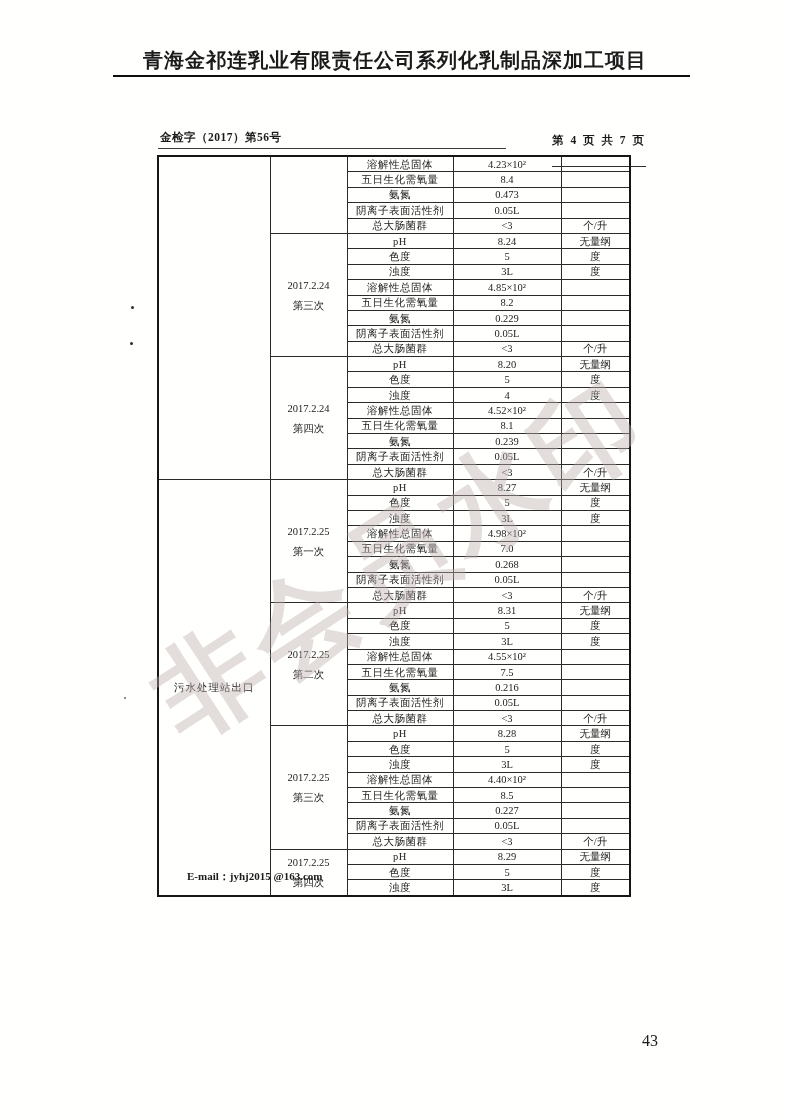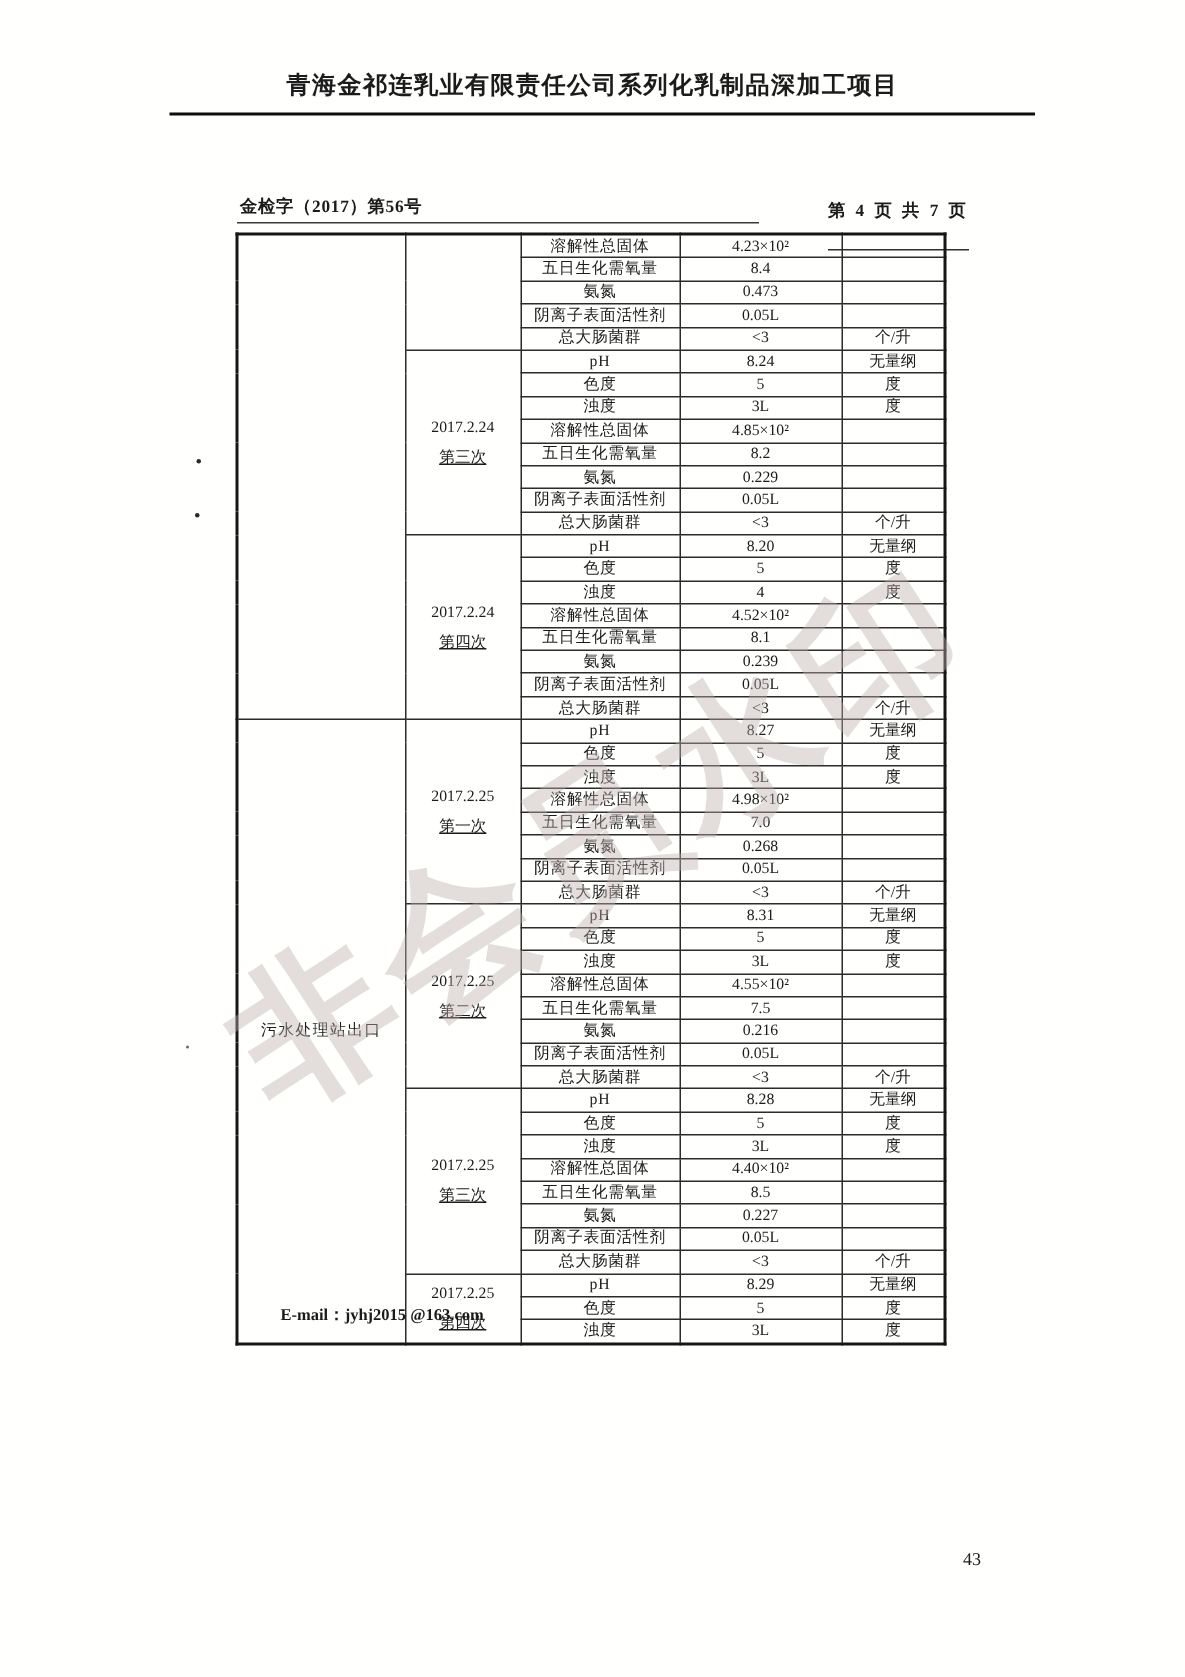--- a/index.html
+++ b/index.html
@@ -5,21 +5,21 @@
   html,body{margin:0;padding:0;}
   body{
     width:790px;height:1118px;position:relative;overflow:hidden;
     background:#fdfdfc;color:#1b1b1b;
     font-family:"Liberation Serif","DejaVu Serif",serif;
   }
   .sheet{position:absolute;inset:0;background:#fffffe;}
   
   .doc-title{
     position:absolute;top:47px;left:0;width:790px;text-align:center;
-    font-size:16px;font-weight:bold;letter-spacing:1px;
+    font-size:20px;font-weight:bold;letter-spacing:1px;
   }
   .title-rule{position:absolute;left:113px;top:75px;width:577px;height:2px;background:#0d0d0d;}
   .doc-number{
     position:absolute;left:160px;top:130px;font-size:11.5px;font-weight:bold;letter-spacing:.5px;text-align:center;
   }
   .doc-number-underline{position:absolute;left:158px;top:148px;width:348px;height:1px;background:#3a3a3a;}
   .page-indicator{
     position:absolute;left:552px;top:133px;font-size:11.5px;font-weight:bold;letter-spacing:2px;
     border-bottom:1.5px solid #2f2f2f;padding-bottom:18px;
   }
@@ -31,38 +31,38 @@
     padding-left:40px;
   }
   table.report td{
     border:1px solid #2b2b2b;
     font-size:10.5px;text-align:center;vertical-align:middle;
     padding:0 2px;height:14.4px;line-height:1.05;overflow:hidden;
     white-space:nowrap;
   }
   td.loc-cell{font-size:11px;letter-spacing:1px;}
   td.date-cell{font-size:10.5px;}
-  td.date-cell .d2{margin-top:9px;text-decoration:underline;}
+  td.date-cell .d2{margin-top:9px;}
   td.item-cell{letter-spacing:.5px;}
   
   .watermark{
     position:absolute;left:110px;top:488px;width:580px;text-align:center;
     transform:rotate(-33deg);
     font-family:"DejaVu Sans","Liberation Sans",sans-serif;
     font-size:106px;font-weight:bold;white-space:nowrap;letter-spacing:6px;
     color:rgba(189,175,175,0.42);
     z-index:6;pointer-events:none;
   }
   
   .footer-line1{position:absolute;left:187px;top:852px;font-size:11px;font-weight:bold;}
   .footer-line1 .company{border-bottom:1px solid #222;padding-bottom:1px;}
   .footer-line1 .lbl{margin-left:8px;}
   .footer-line1 .num{margin-left:10px;letter-spacing:.3px;}
   .footer-line2{position:absolute;left:187px;top:869px;font-size:11px;font-weight:bold;}
-  .page-number{position:absolute;left:642px;top:1032px;font-size:12px;}
+  .page-number{position:absolute;left:642px;top:1032px;font-size:16px;}
   
   .speck{position:absolute;background:#2a2a2a;border-radius:50%;}
   .speck.s1{left:131px;top:306px;width:3px;height:3px;}
   .speck.s2{left:130px;top:342px;width:3px;height:3px;}
   .speck.s3{left:124px;top:697px;width:2px;height:2px;opacity:.7;}
 </style>
 </head>
 <body>
 
 <div class="sheet">

